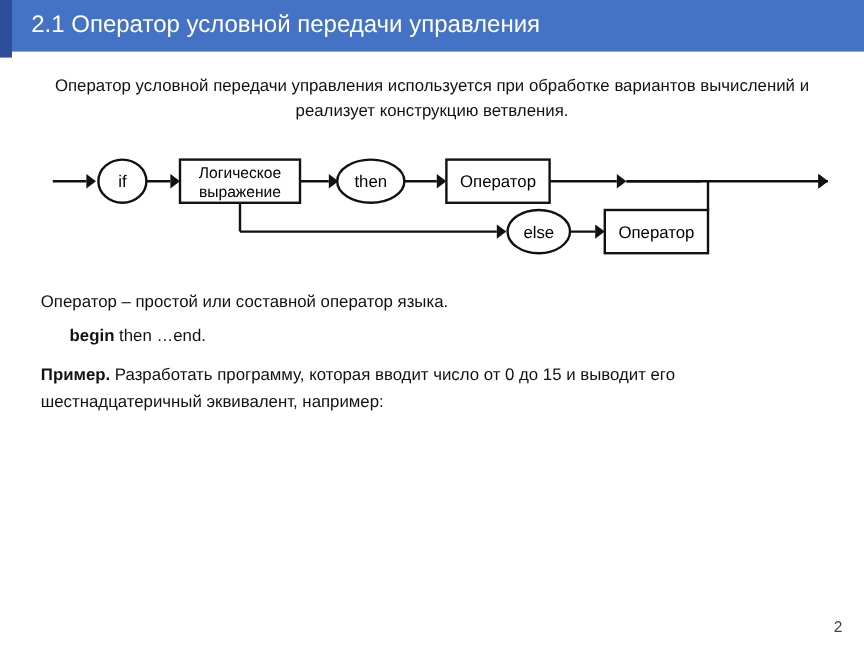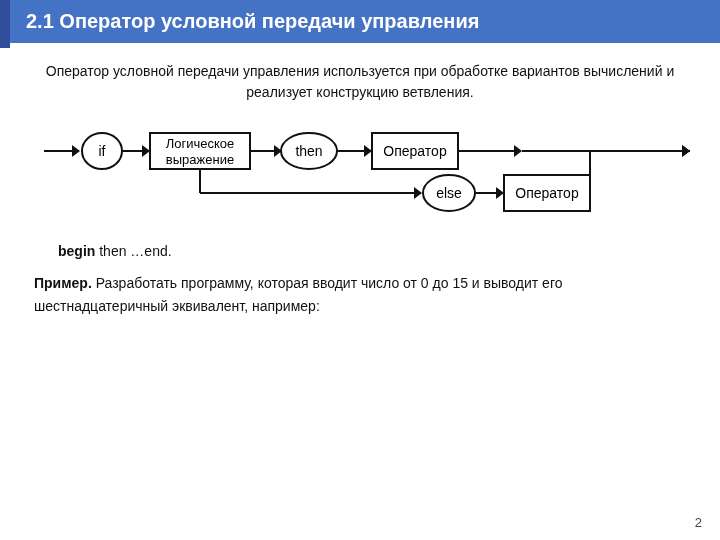--- a/index.html
+++ b/index.html
@@ -20,21 +20,21 @@
       height: 540px;
       background: #fff;
       padding: 20px 30px 20px 30px;
       position: relative;
     }
 
     .title-bar {
       background: #4472C4;
       color: #fff;
       font-size: 20px;
-      font-weight: bold;
+      font-weight: normal;
       padding: 10px 16px;
       margin: -20px -30px 18px -30px;
       display: flex;
       align-items: center;
     }
 
     .title-bar-accent {
       width: 10px;
       height: 48px;
       background: #2E4E9B;
@@ -143,20 +143,21 @@
       <text x="513" y="77" text-anchor="middle" font-family="Arial" font-size="14">Оператор</text>
 
       <line x1="556" y1="54" x2="556" y2="30" stroke="#111" stroke-width="2"></line>
       <line x1="488" y1="30" x2="556" y2="30" stroke="#111" stroke-width="2"></line>
 
       <line x1="556" y1="30" x2="656" y2="30" stroke="#111" stroke-width="2"></line>
       <polygon points="648,24 648,36 656,30" fill="#111"></polygon>
 
     </svg>
 
+    <p class="body-text">Оператор – простой или составной оператор языка.</p>
     <p class="body-text indent">
       <span class="bold">begin</span>
       <span>then …end.</span>
     </p>
     <p class="body-text" style="margin-top:10px;">
       <span class="bold">Пример.</span><span> Разработать программу, которая вводит число от 0 до 15 и выводит его шестнадцатеричный эквивалент, например:</span>
     </p>
   </div>
 
   <div class="slide-number">2</div>

